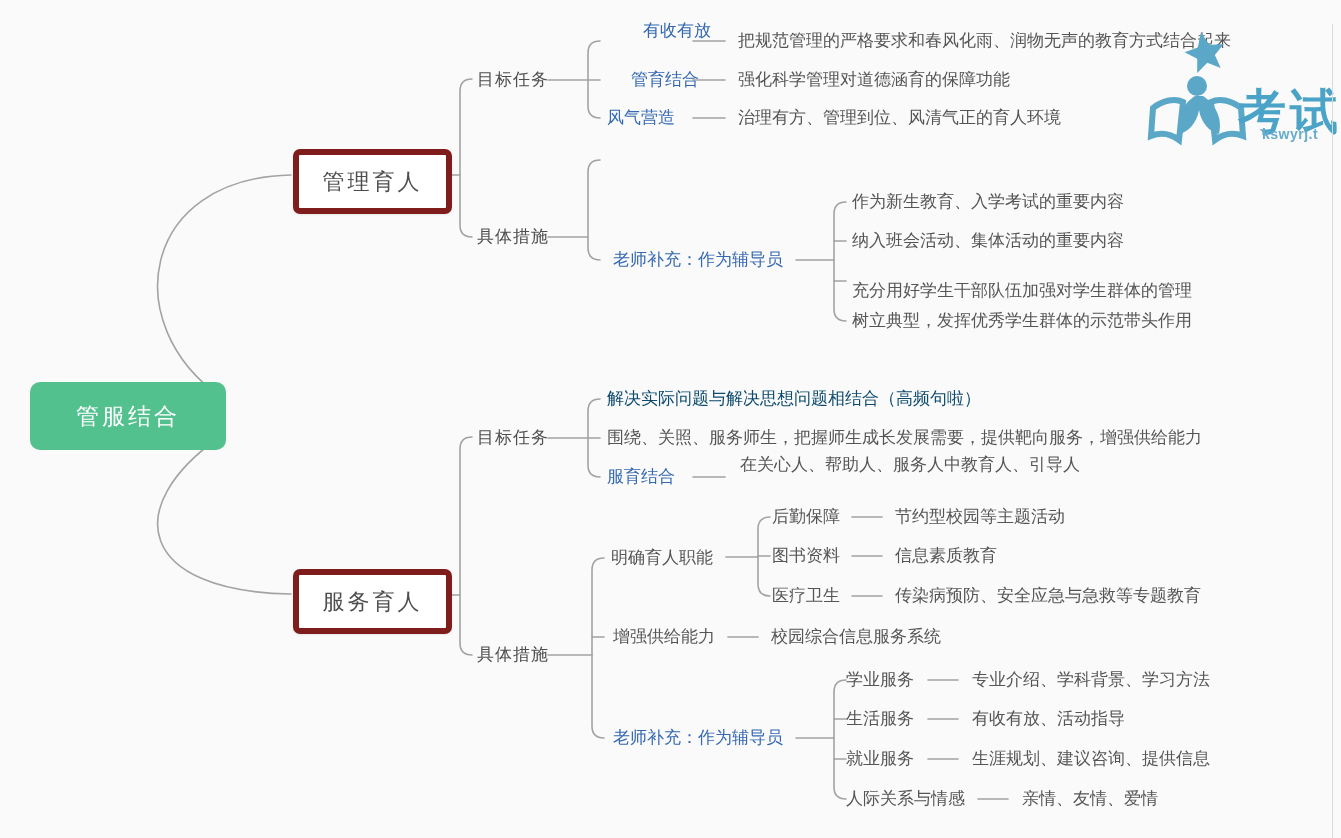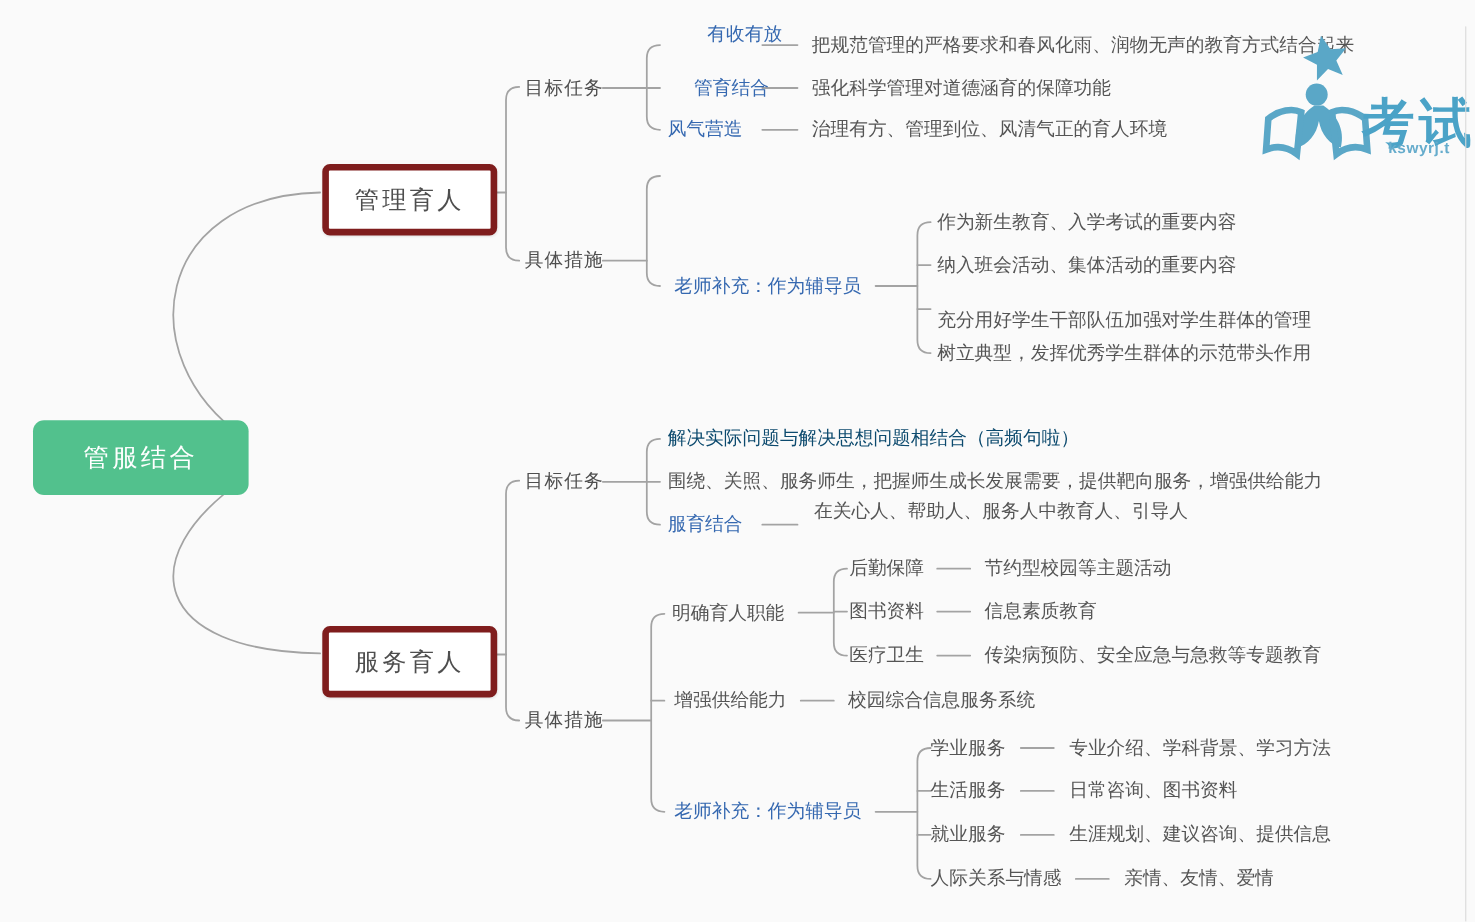--- a/index.html
+++ b/index.html
@@ -139,21 +139,21 @@
 
   <div class="node leaf" style="left:613px;top:637px;">增强供给能力</div>
   <div class="node leaf" style="left:771px;top:637px;">校园综合信息服务系统</div>
 
   <div class="node leaf blue" style="left:613px;top:738px;">老师补充：作为辅导员</div>
 
   <div class="node leaf" style="left:846px;top:680px;">学业服务</div>
   <div class="node leaf" style="left:972px;top:680px;">专业介绍、学科背景、学习方法</div>
 
   <div class="node leaf" style="left:846px;top:719px;">生活服务</div>
-  <div class="node leaf" style="left:972px;top:719px;">日常咨询、图书资料</div>
+  <div class="node leaf" style="left:972px;top:719px;">有收有放、活动指导</div>
 
   <div class="node leaf" style="left:846px;top:759px;">就业服务</div>
   <div class="node leaf" style="left:972px;top:759px;">生涯规划、建议咨询、提供信息</div>
 
   <div class="node leaf" style="left:846px;top:799px;">人际关系与情感</div>
   <div class="node leaf" style="left:1022px;top:799px;">亲情、友情、爱情</div>
 
   <svg class="lines" style="width:200px;height:140px;left:1145px;top:22px;" viewBox="0 0 200 140">
     <g fill="#5aa7c7" stroke="none">
       <path d="M60 10 L66 24 L80 26 L69 35 L72 49 L60 41 L48 49 L51 35 L40 26 L54 24 Z" transform="rotate(-12 60 30)"></path>

